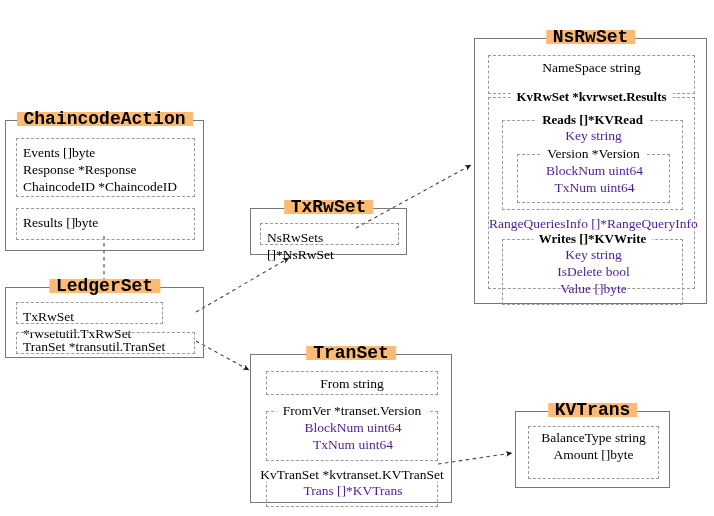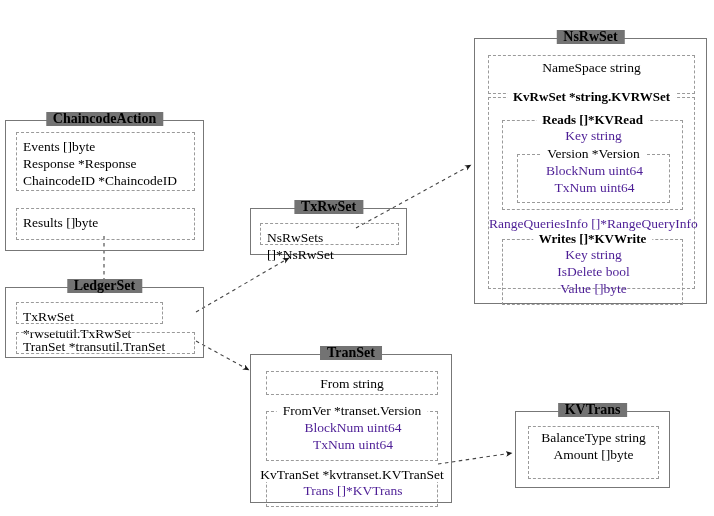--- a/index.html
+++ b/index.html
@@ -17,25 +17,25 @@
     position:absolute;
     border:1px solid #777;
     background:transparent;
     box-sizing:border-box;
   }
   .struct > .title{
     position:absolute;
     top:-9px;
     left:50%;
     transform:translateX(-50%);
-    background:#737373;
+    background:#fdba74;
     padding:0 7px;
-    font-family:Liberation Serif, serif;
+    font-family:Liberation Mono, monospace;
     font-weight:bold;
-    font-size:14px;
+    font-size:18px;
     color:#000;
     white-space:nowrap;
     line-height:14px;
   }
 
   
   .field{
     position:absolute;
     border:1px dashed #9a9a9a;
     box-sizing:border-box;
@@ -94,21 +94,21 @@
     <line x1="196" y1="341" x2="249" y2="370" stroke="#444" stroke-width="1.1" stroke-dasharray="3.5,3.5" marker-end="url(#arrowhead)"></line>
 
     <line x1="356" y1="228" x2="471" y2="165" stroke="#444" stroke-width="1.1" stroke-dasharray="3.5,3.5" marker-end="url(#arrowhead)"></line>
 
     <line x1="438" y1="464" x2="512" y2="453" stroke="#444" stroke-width="1.1" stroke-dasharray="3.5,3.5" marker-end="url(#arrowhead)"></line>
   </svg>
 
   <div class="struct" style="left:5px; top:120px; width:199px; height:131px;">
     <div class="title">ChaincodeAction</div>
 
-    <div class="field pad left" style="left:10px; top:11px; width:179px; height:59px;">
+    <div class="field pad left" style="left:10px; top:17px; width:179px; height:59px;">
       <div>Events []byte</div>
       <div>Response *Response</div>
       <div>ChaincodeID *ChaincodeID</div>
     </div>
 
     <div class="field pad left" style="left:10px; top:87px; width:179px; height:32px;">
       <div>Results []byte</div>
     </div>
   </div>
 
@@ -133,21 +133,21 @@
   </div>
 
   <div class="struct" style="left:474px; top:38px; width:233px; height:266px;">
     <div class="title">NsRwSet</div>
 
     <div class="field center" style="left:13px; top:16px; width:207px; height:39px; padding-top:3px;">
       <div>NameSpace string</div>
     </div>
 
     <div class="field" style="left:13px; top:58px; width:207px; height:192px;">
-      <div class="ftitle">KvRwSet *string.KVRWSet</div>
+      <div class="ftitle">KvRwSet *kvrwset.Results</div>
 
       <div class="field center" style="left:13px; top:22px; width:181px; height:90px;">
         <div class="ftitle">Reads []*KVRead</div>
         <div class="textrow" style="left:0; top:6px; width:181px;">Key string</div>
 
         <div class="field center" style="left:14px; top:33px; width:153px; height:49px;">
           <div class="ftitle normal">Version *Version</div>
           <div class="textrow" style="left:0; top:7px; width:153px;">BlockNum uint64</div>
           <div class="textrow" style="left:0; top:24px; width:153px;">TxNum uint64</div>
         </div>

